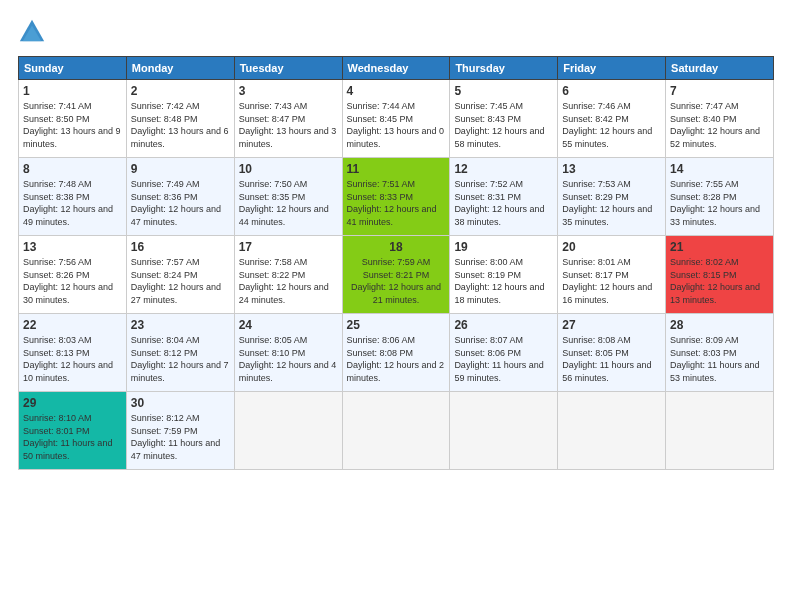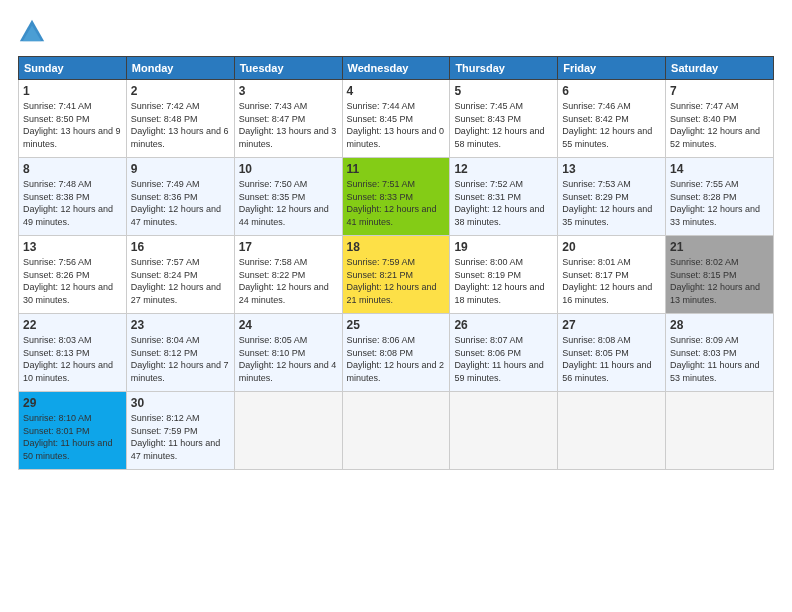--- a/index.html
+++ b/index.html
@@ -193,33 +193,33 @@
             <div class="day-info">Sunrise: 7:56 AM<br>Sunset: 8:26 PM<br>Daylight: 12 hours and 30 minutes.</div>
           </td>
           <td style="background: rgb(255, 255, 255); margin-top: 17px;">
             <span class="day-num">16</span>
             <div class="day-info">Sunrise: 7:57 AM<br>Sunset: 8:24 PM<br>Daylight: 12 hours and 27 minutes.</div>
           </td>
           <td style="background: rgb(255, 255, 255);">
             <span class="day-num">17</span>
             <div class="day-info">Sunrise: 7:58 AM<br>Sunset: 8:22 PM<br>Daylight: 12 hours and 24 minutes.</div>
           </td>
-          <td style="background: #fde047;">
+          <td style="background: #84cc16; text-align: center;">
             <span class="day-num">18</span>
             <div class="day-info">Sunrise: 7:59 AM<br>Sunset: 8:21 PM<br>Daylight: 12 hours and 21 minutes.</div>
           </td>
           <td style="background: rgb(255, 255, 255);">
             <span class="day-num">19</span>
             <div class="day-info">Sunrise: 8:00 AM<br>Sunset: 8:19 PM<br>Daylight: 12 hours and 18 minutes.</div>
           </td>
           <td style="background: rgb(255, 255, 255); margin-top: 16px;">
             <span class="day-num">20</span>
             <div class="day-info">Sunrise: 8:01 AM<br>Sunset: 8:17 PM<br>Daylight: 12 hours and 16 minutes.</div>
           </td>
-          <td style="background: #a3a3a3;">
+          <td style="background: #ef4444;">
             <span class="day-num">21</span>
             <div class="day-info">Sunrise: 8:02 AM<br>Sunset: 8:15 PM<br>Daylight: 12 hours and 13 minutes.</div>
           </td>
         </tr>
         <tr>
           <td style="background: rgb(240, 246, 255);">
             <span class="day-num">22</span>
             <div class="day-info">Sunrise: 8:03 AM<br>Sunset: 8:13 PM<br>Daylight: 12 hours and 10 minutes.</div>
           </td>
           <td style="background: rgb(240, 246, 255);">
@@ -241,21 +241,21 @@
           <td style="background: rgb(240, 246, 255);">
             <span class="day-num">27</span>
             <div class="day-info">Sunrise: 8:08 AM<br>Sunset: 8:05 PM<br>Daylight: 11 hours and 56 minutes.</div>
           </td>
           <td style="background: rgb(240, 246, 255); margin-left: 46px;">
             <span class="day-num">28</span>
             <div class="day-info">Sunrise: 8:09 AM<br>Sunset: 8:03 PM<br>Daylight: 11 hours and 53 minutes.</div>
           </td>
         </tr>
         <tr>
-          <td style="background: #0ea5e9;">
+          <td style="background: #14b8a6;">
             <span class="day-num">29</span>
             <div class="day-info">Sunrise: 8:10 AM<br>Sunset: 8:01 PM<br>Daylight: 11 hours and 50 minutes.</div>
           </td>
           <td style="background: rgb(240, 246, 255);">
             <span class="day-num">30</span>
             <div class="day-info">Sunrise: 8:12 AM<br>Sunset: 7:59 PM<br>Daylight: 11 hours and 47 minutes.</div>
           </td>
           <td class="empty-cell" style="background: rgb(245, 245, 245);"></td>
           <td class="empty-cell" style="background: rgb(245, 245, 245);"></td>
           <td class="empty-cell" style="background: rgb(245, 245, 245);"></td>

